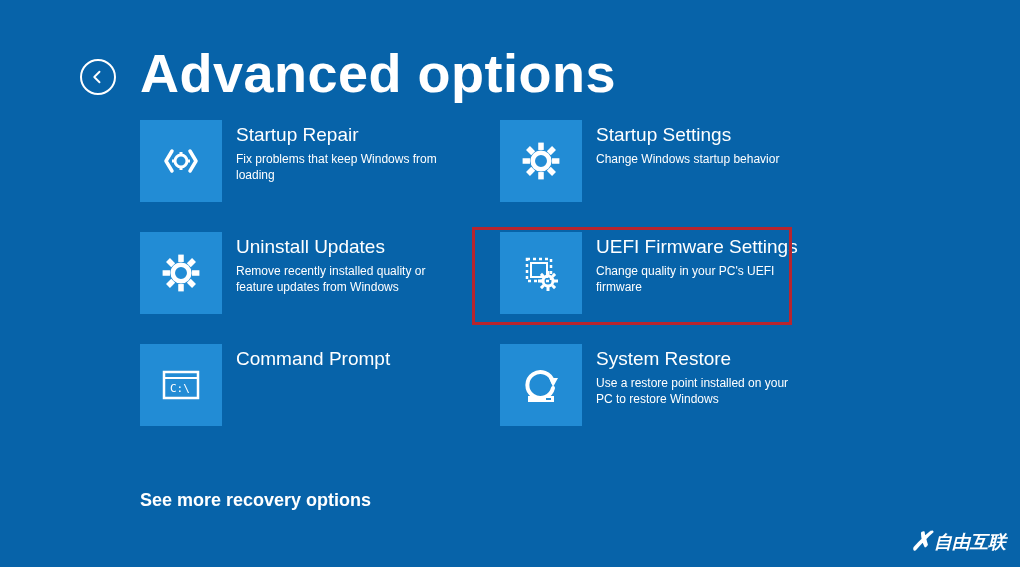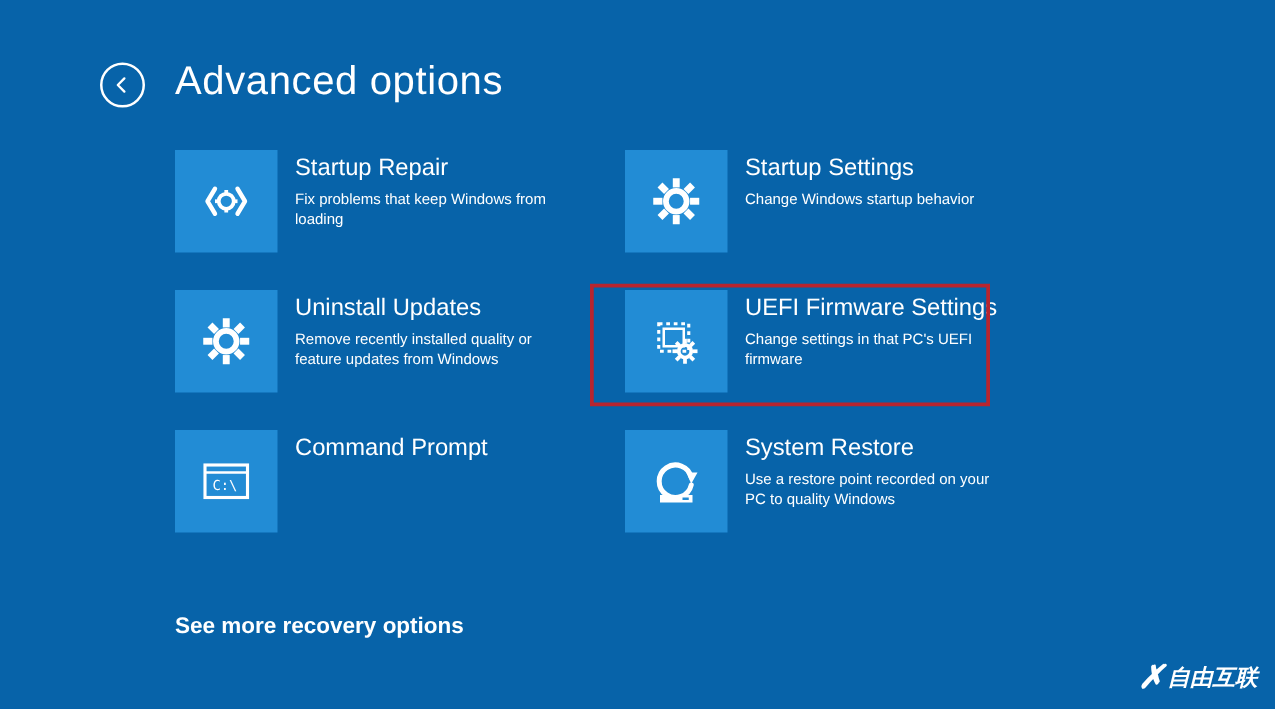--- a/index.html
+++ b/index.html
@@ -23,22 +23,22 @@
     border: 2px solid #ffffff;
     border-radius: 50%;
     display: flex;
     align-items: center;
     justify-content: center;
     margin-right: 24px;
     margin-top: 8px;
   }
   .back-btn svg { width: 18px; height: 18px; }
   .title {
-    font-size: 32px;
-    font-weight: 400;
+    font-size: 54px;
+    font-weight: 700;
     letter-spacing: 0.5px;
   }
   .grid {
     position: absolute;
     top: 120px;
     left: 140px;
     display: grid;
     grid-template-columns: 330px 330px;
     column-gap: 10px;
     row-gap: 26px;
@@ -206,21 +206,21 @@
           <rect x="6" y="-1.5" width="4" height="3" fill="#fff"></rect>
           <rect x="-1.5" y="-10" width="3" height="4" fill="#fff" transform="rotate(45)"></rect>
           <rect x="-1.5" y="6" width="3" height="4" fill="#fff" transform="rotate(45)"></rect>
           <rect x="-10" y="-1.5" width="4" height="3" fill="#fff" transform="rotate(45)"></rect>
           <rect x="6" y="-1.5" width="4" height="3" fill="#fff" transform="rotate(45)"></rect>
         </g>
       </svg>
     </div>
     <div class="tile-text">
       <div class="tile-title">UEFI Firmware Settings</div>
-      <div class="tile-desc">Change settings in that PC's UEFI firmware</div>
+      <div class="tile-desc">Change quality in your PC's UEFI firmware</div>
     </div>
   </div>
 
   <div class="tile">
     <div class="tile-icon">
       <svg width="50" height="50" viewBox="0 0 50 50">
         <rect x="8" y="12" width="34" height="26" fill="none" stroke="#fff" stroke-width="2.5"></rect>
         <line x1="8" y1="18" x2="42" y2="18" stroke="#fff" stroke-width="2"></line>
         <text x="14" y="32" font-family="Consolas,monospace" font-size="11" fill="#fff">C:\</text>
       </svg>
@@ -234,21 +234,21 @@
     <div class="tile-icon">
       <svg width="50" height="50" viewBox="0 0 50 50">
         <path d="M 37 22 A 13 13 0 1 0 37 28" fill="none" stroke="#fff" stroke-width="4" stroke-linecap="round"></path>
         <polygon points="33,18 42,18 37,27" fill="#fff"></polygon>
         <rect x="12" y="36" width="26" height="6" fill="#fff"></rect>
         <rect x="30" y="38" width="5" height="2" fill="#228cd5"></rect>
       </svg>
     </div>
     <div class="tile-text">
       <div class="tile-title">System Restore</div>
-      <div class="tile-desc">Use a restore point recorded on your PC to quality Windows</div>
+      <div class="tile-desc">Use a restore point installed on your PC to restore Windows</div>
     </div>
   </div>
 
 </div>
 
 <div class="highlight" style="top:227px; left:472px; width:320px; height:98px;"></div>
 
 <div class="see-more">See more recovery options</div>
 
 <div class="watermark">

